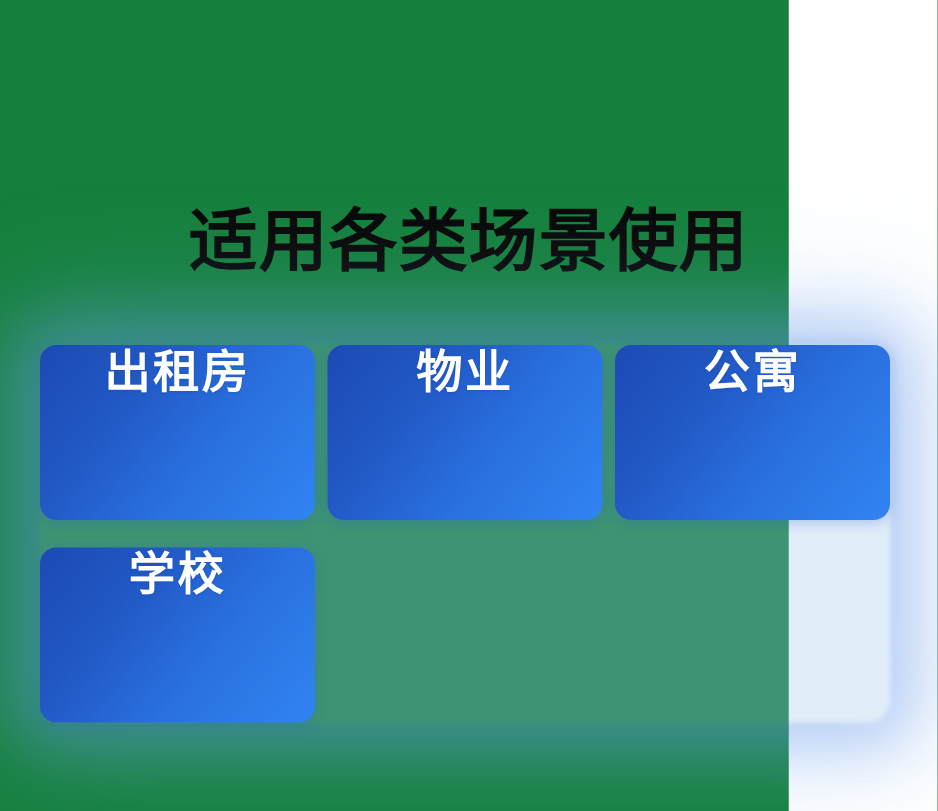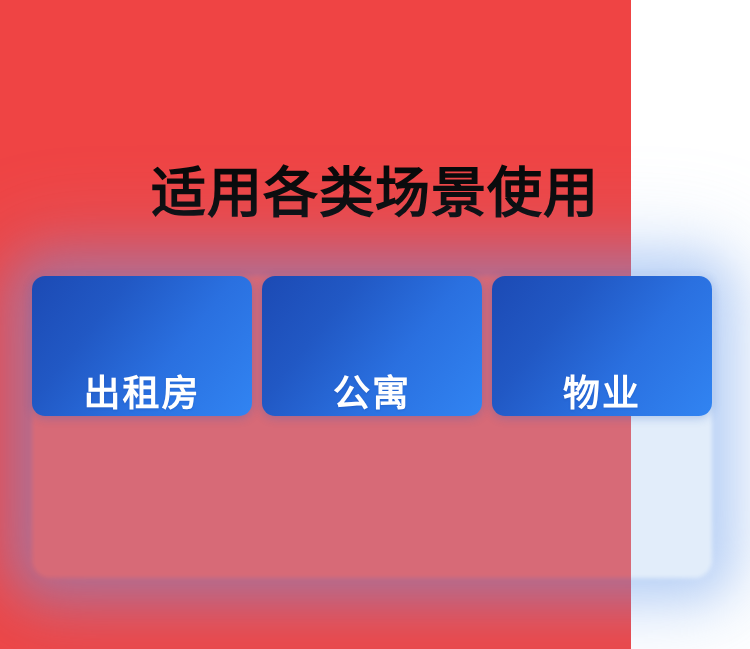--- a/index.html
+++ b/index.html
@@ -13,21 +13,21 @@
     background: #ffffff;
     font-family: "Liberation Sans", "DejaVu Sans", sans-serif;
     overflow: hidden;
     position: relative;
   }
 
   .page {
     position: relative;
     width: 631px;
     height: 649px;
-    background: #ef4444;
+    background: #15803d;
   }
 
   
   .title-wrap {
     position: absolute;
     left: 0;
     top: 121px;
     width: 750px;
     text-align: center;
   }
@@ -67,21 +67,21 @@
     grid-template-rows: 140px 140px;
     column-gap: 10px;
     row-gap: 22px;
   }
 
   .scene-card {
     position: relative;
     border-radius: 13px;
     background: linear-gradient(128deg, #1c4ab4 0%, #2158c4 30%, #2a70e0 62%, #3184f2 100%);
     display: flex;
-    align-items: flex-end;
+    align-items: flex-start;
     justify-content: center;
     box-shadow: 0 2px 10px rgba(40, 95, 200, 0.30);
     overflow: hidden;
   }
 
   .card-label {
     font-size: 37px;
     line-height: 44px;
     font-weight: 700;
     color: #ffffff;
@@ -101,25 +101,28 @@
 
   <div class="grid-glow"></div>
 
   <div class="card-grid">
 
     <div class="scene-card">
       <span class="card-label">出租房</span>
     </div>
 
     <div class="scene-card">
+      <span class="card-label">物业</span>
+    </div>
+
+    <div class="scene-card">
       <span class="card-label">公寓</span>
     </div>
 
+
     <div class="scene-card">
-      <span class="card-label">物业</span>
+      <span class="card-label">学校</span>
     </div>
-
-
 
 
   </div>
 
 </div>
 
 </body></html>

